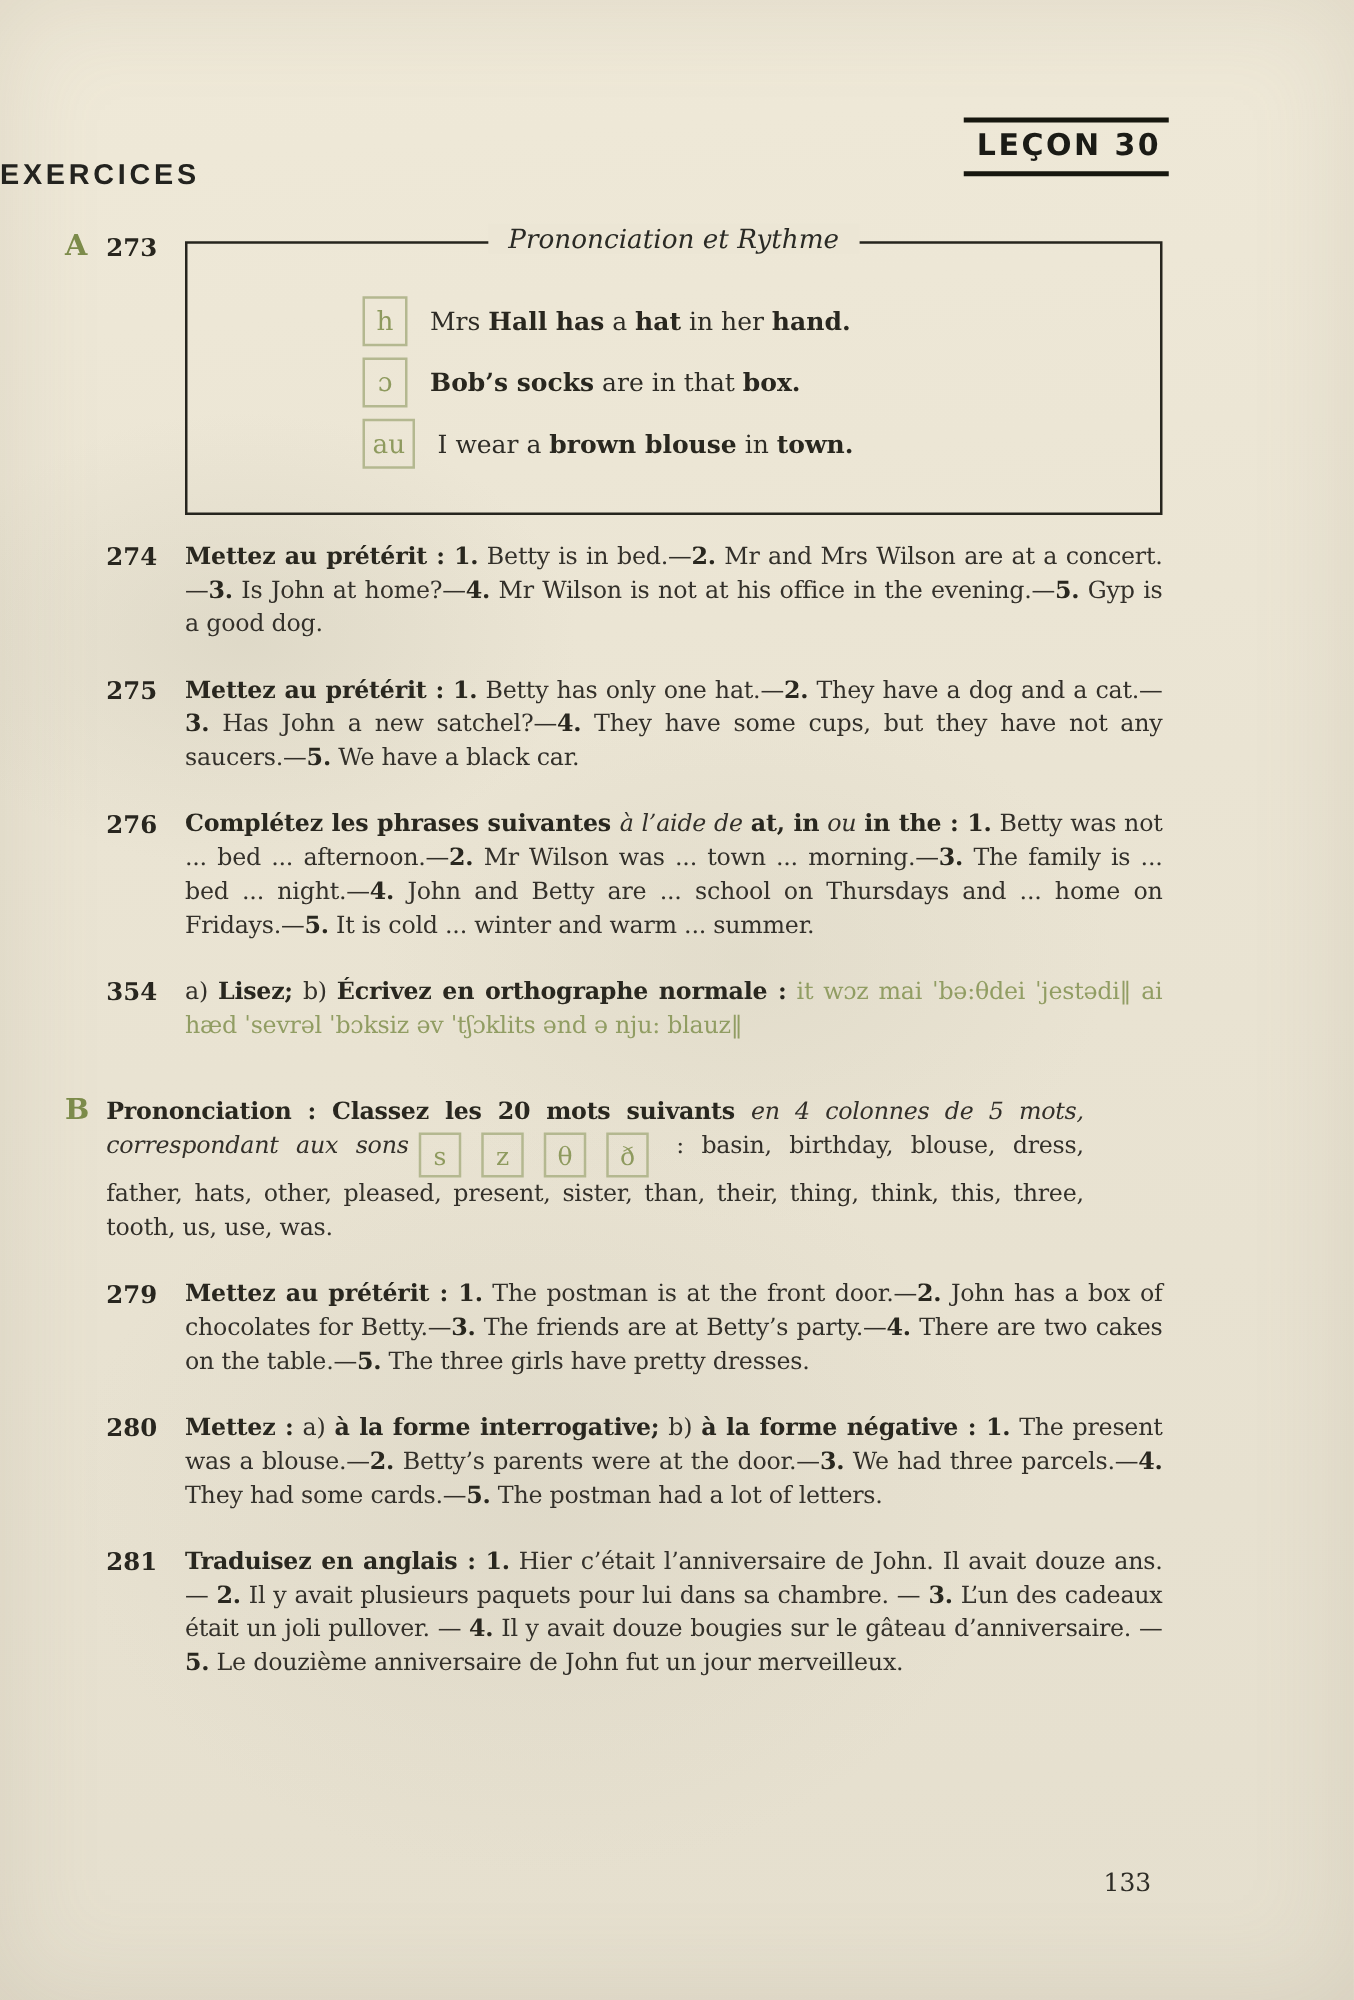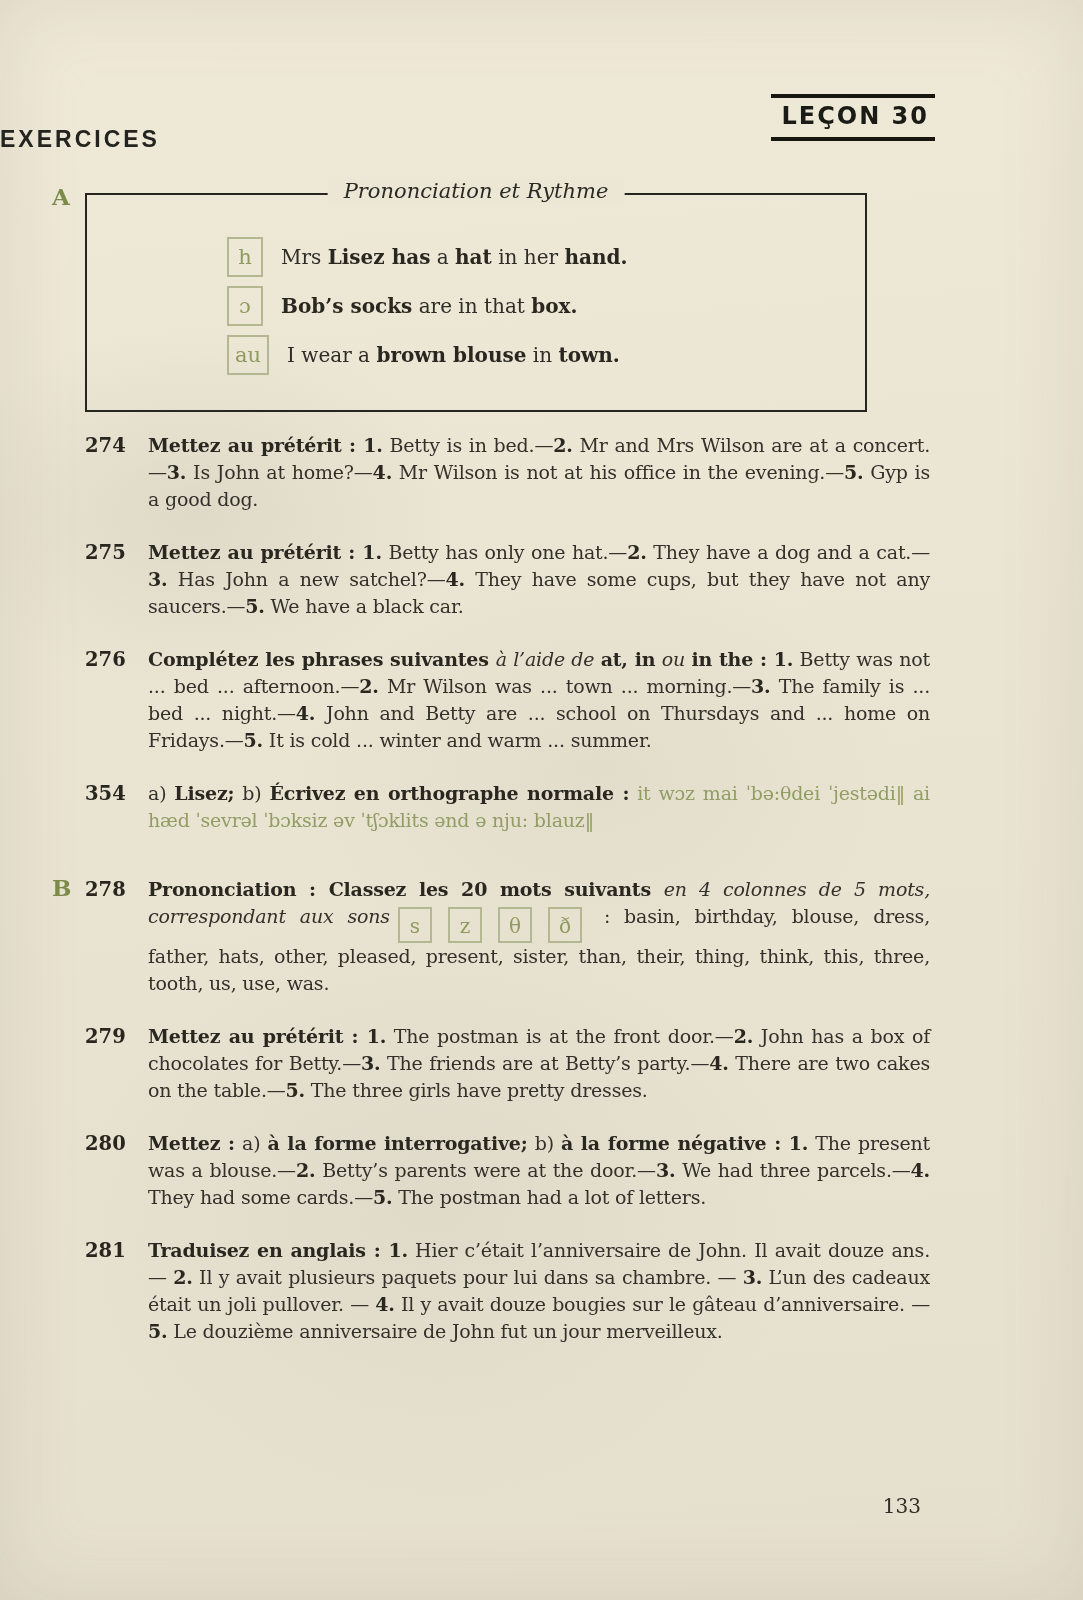--- a/index.html
+++ b/index.html
@@ -90,26 +90,27 @@
 
 <div class="page">
 
   <div class="hdr-title">EXERCICES</div>
   <div class="hdr-lesson">LEÇON 30</div>
 
   <div class="content">
 
     <section class="exercise pron-wrap">
       <span class="margin-letter">A</span>
+      <span class="ex-num">273</span>
       <div class="pron-box">
         <span class="pron-title">Prononciation et Rythme</span>
         <div id="pron-rows">
             <div class="pron-row">
               <span class="sound-box">h</span>
-              <span class="pron-text"><span>Mrs </span><span class="seg-b">Lisez has</span><span> a </span><span class="seg-b">hat</span><span> in her </span><span class="seg-b">hand.</span></span>
+              <span class="pron-text"><span>Mrs </span><span class="seg-b">Hall has</span><span> a </span><span class="seg-b">hat</span><span> in her </span><span class="seg-b">hand.</span></span>
             </div>
             <div class="pron-row">
               <span class="sound-box">ɔ</span>
               <span class="pron-text"><span class="seg-b">Bob’s socks</span><span> are in that </span><span class="seg-b">box.</span></span>
             </div>
             <div class="pron-row">
               <span class="sound-box">au</span>
               <span class="pron-text"><span>I wear a </span><span class="seg-b">brown blouse</span><span> in </span><span class="seg-b">town.</span></span>
             </div>
           </div>
@@ -128,21 +129,20 @@
         <section class="exercise">
           <span class="ex-num">276</span>
           <p class="ex-body" style="margin: 0px;"><span class="seg-b">Complétez les phrases suivantes </span><span class="seg-i">à l’aide de </span><span class="seg-b">at, in</span><span class="seg-i"> ou </span><span class="seg-b">in the : 1.</span><span> Betty was not ... bed ... afternoon.—</span><span class="seg-b">2.</span><span> Mr Wilson was ... town ... morning.—</span><span class="seg-b">3.</span><span> The family is ... bed ... night.—</span><span class="seg-b">4.</span><span> John and Betty are ... school on Thursdays and ... home on Fridays.—</span><span class="seg-b">5.</span><span> It is cold ... winter and warm ... summer.</span></p>
         </section>
         <section class="exercise">
           <span class="ex-num">354</span>
           <p class="ex-body" style="margin: 0px;"><span>a) </span><span class="seg-b">Lisez;</span><span> b) </span><span class="seg-b">Écrivez en orthographe normale :</span><span class="seg-g"> it wɔz mai ˈbə:θdei ˈjestədi‖ ai hæd ˈsevrəl ˈbɔksiz əv ˈtʃɔklits ənd ə nju: blauz‖</span></p>
         </section>
         <section class="exercise section-b">
           <span class="margin-letter">B</span>
-          <span class="ex-num">278</span>
           <p class="ex-body" style="margin: 0px;"><span class="seg-b">Prononciation : Classez les 20 mots suivants </span><span class="seg-i">en 4 colonnes de 5 mots, correspondant aux sons</span><span class="seg-box">s</span><span class="seg-box">z</span><span class="seg-box">θ</span><span class="seg-box">ð</span><span> : basin, birthday, blouse, dress, father, hats, other, pleased, present, sister, than, their, thing, think, this, three, tooth, us, use, was.</span></p>
         </section>
         <section class="exercise">
           <span class="ex-num">279</span>
           <p class="ex-body" style="margin: 0px;"><span class="seg-b">Mettez au prétérit : 1.</span><span> The postman is at the front door.—</span><span class="seg-b">2.</span><span> John has a box of chocolates for Betty.—</span><span class="seg-b">3.</span><span> The friends are at Betty’s party.—</span><span class="seg-b">4.</span><span> There are two cakes on the table.—</span><span class="seg-b">5.</span><span> The three girls have pretty dresses.</span></p>
         </section>
         <section class="exercise">
           <span class="ex-num">280</span>
           <p class="ex-body" style="margin: 0px;"><span class="seg-b">Mettez :</span><span> a) </span><span class="seg-b">à la forme interrogative;</span><span> b) </span><span class="seg-b">à la forme négative : 1.</span><span> The present was a blouse.—</span><span class="seg-b">2.</span><span> Betty’s parents were at the door.—</span><span class="seg-b">3.</span><span> We had three parcels.—</span><span class="seg-b">4.</span><span> They had some cards.—</span><span class="seg-b">5.</span><span> The postman had a lot of letters.</span></p>
         </section>

